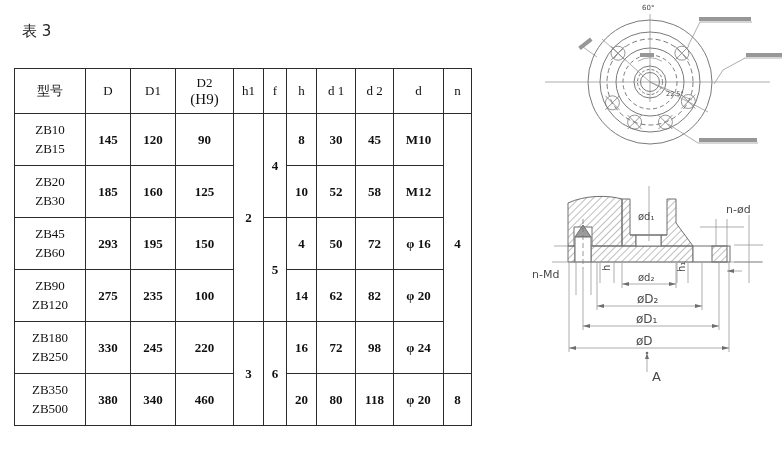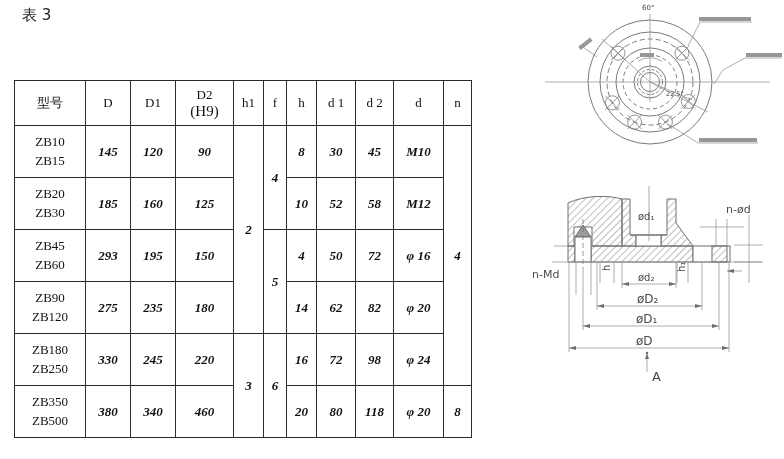--- a/index.html
+++ b/index.html
@@ -1,29 +1,29 @@
 <!DOCTYPE html>
 <html><head>
 <meta charset="utf-8">
 <style>
   html,body{margin:0;padding:0;background:#fff;}
   .page{position:relative;width:784px;height:459px;background:#fff;overflow:hidden;
         font-family:"Liberation Serif","DejaVu Serif",serif;color:#1c1c1c;}
-  .title{position:absolute;left:22px;top:6px;font-size:15px;color:#222;
+  .title{position:absolute;left:22px;top:22px;font-size:15px;color:#222;
          font-family:"DejaVu Sans","Liberation Sans",sans-serif;text-align:right;}
-  table.spec{position:absolute;left:14px;top:80px;border-collapse:collapse;
+  table.spec{position:absolute;left:14px;top:68px;border-collapse:collapse;
              table-layout:fixed;width:457px;}
   table.spec th,table.spec td{border:1.6px solid #2b2b2b;text-align:center;
              vertical-align:middle;padding:0;font-size:13px;color:#111;}
   table.spec thead tr{height:45px;}
   table.spec tbody tr{height:52px;}
   th.hd{font-weight:normal;font-size:13.5px;}
   th.hd .sub{font-size:15px;}
   td.model{text-align:left;padding-left:8px;font-weight:normal;font-size:13.5px;line-height:1.45;}
-  td.val{font-weight:bold;font-size:13.5px;font-style:italic;}
+  td.val{font-weight:bold;font-size:13.5px;}
   svg text{font-family:"DejaVu Sans","Liberation Sans",sans-serif;fill:#4a4a4a;}
   .drw{position:absolute;}
 </style>
 </head>
 <body>
 <div class="page">
 
 <div class="title">表 3</div>
 
 <table class="spec">
@@ -102,21 +102,21 @@
       <td class="val">72</td>
       <td class="val">φ 16</td>
     </tr>
     <tr>
       <td class="model">
         <span style="display:block">ZB90</span>
         <span style="display:block">ZB120</span>
       </td>
       <td class="val">275</td>
       <td class="val">235</td>
-      <td class="val">180</td>
+      <td class="val">100</td>
       <td class="val">14</td>
       <td class="val">62</td>
       <td class="val">82</td>
       <td class="val">φ 20</td>
     </tr>
     <tr>
       <td class="model">
         <span style="display:block">ZB180</span>
         <span style="display:block">ZB250</span>
       </td>

